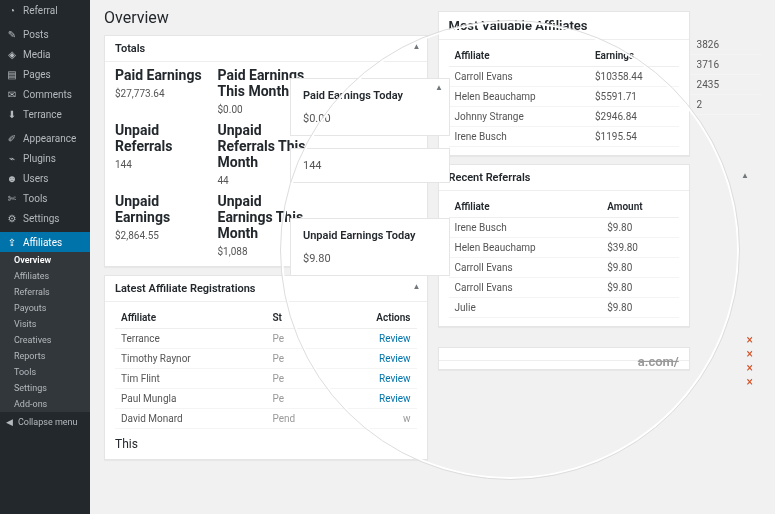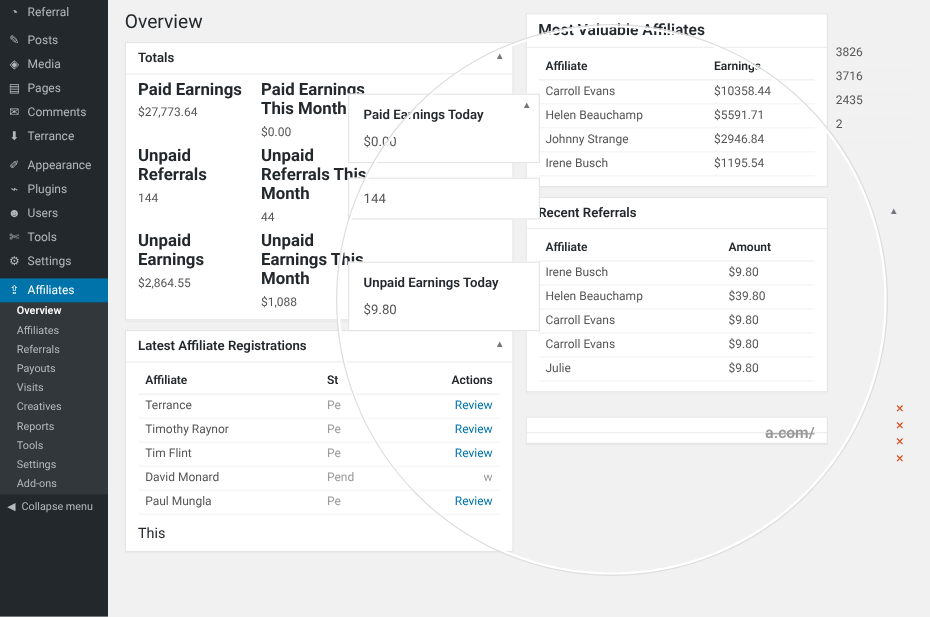--- a/index.html
+++ b/index.html
@@ -157,28 +157,28 @@
                     <td>Timothy Raynor</td>
                     <td class="fade">Pe</td>
                     <td style="text-align:right"><span class="link">Review</span></td>
                   </tr>
               <tr>
                     <td>Tim Flint</td>
                     <td class="fade">Pe</td>
                     <td style="text-align:right"><span class="link">Review</span></td>
                   </tr>
               <tr>
+                    <td>Paul Mungla</td>
+                    <td class="fade">Pe</td>
+                    <td style="text-align:right"><span class="link">Review</span></td>
+                  </tr>
+              <tr>
                     <td>David Monard</td>
                     <td class="fade">Pend</td>
                     <td style="text-align:right"><span class="link fade">w</span></td>
-                  </tr>
-              <tr>
-                    <td>Paul Mungla</td>
-                    <td class="fade">Pe</td>
-                    <td style="text-align:right"><span class="link">Review</span></td>
                   </tr>
             </tbody>
               </table>
             <div style="font-size:12px;font-weight:400;margin-top:8px;color:#23282d">This</div>
           </div>
         </div>
 
       </div>
 
       <div class="col">

